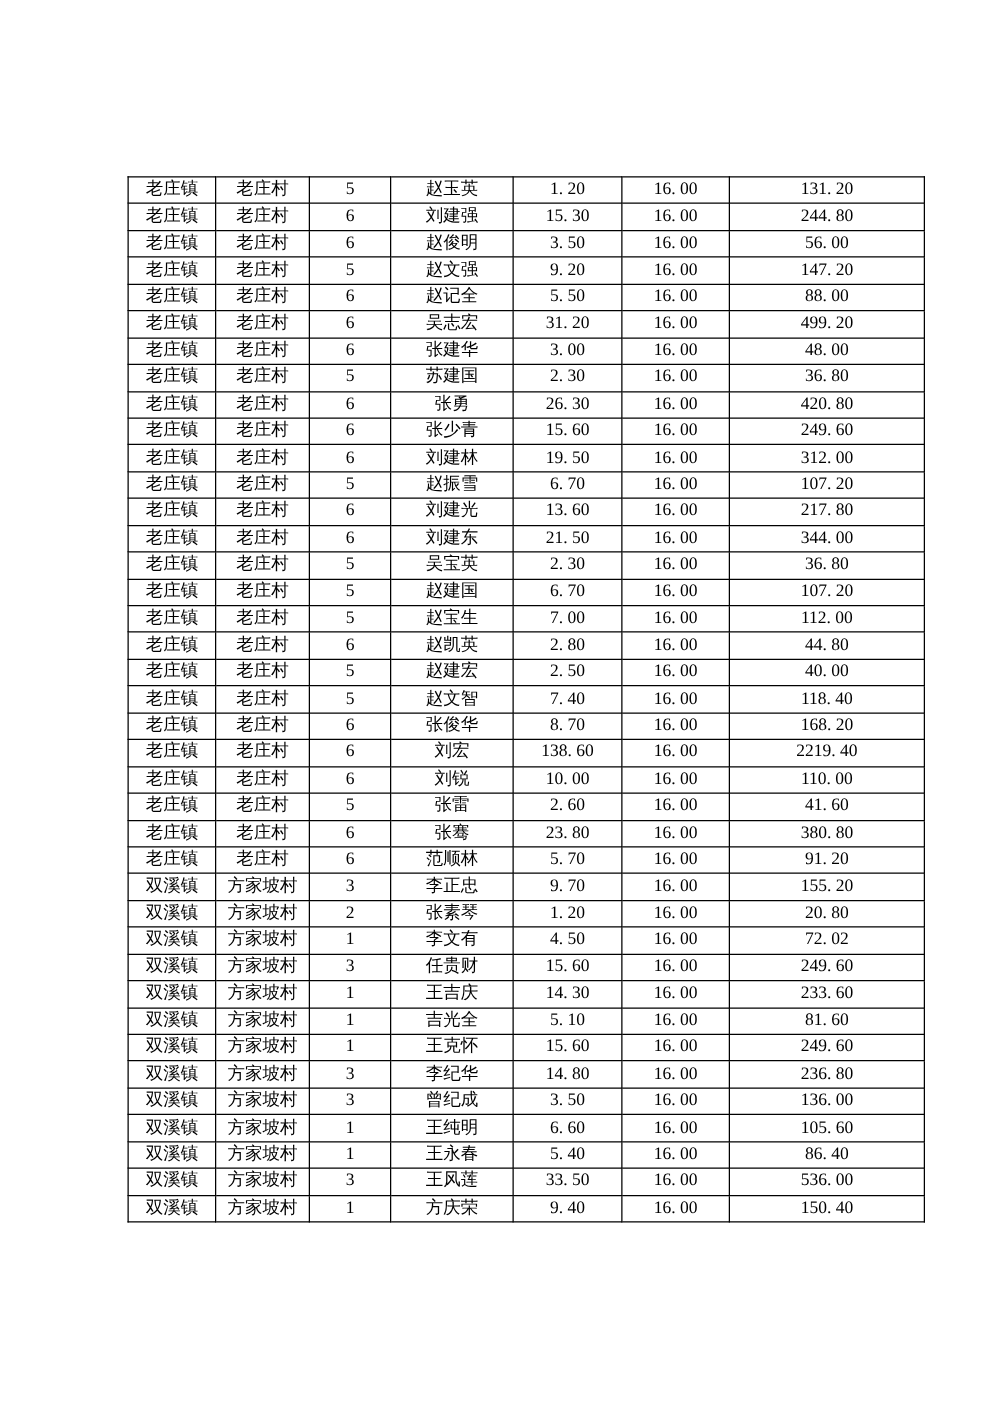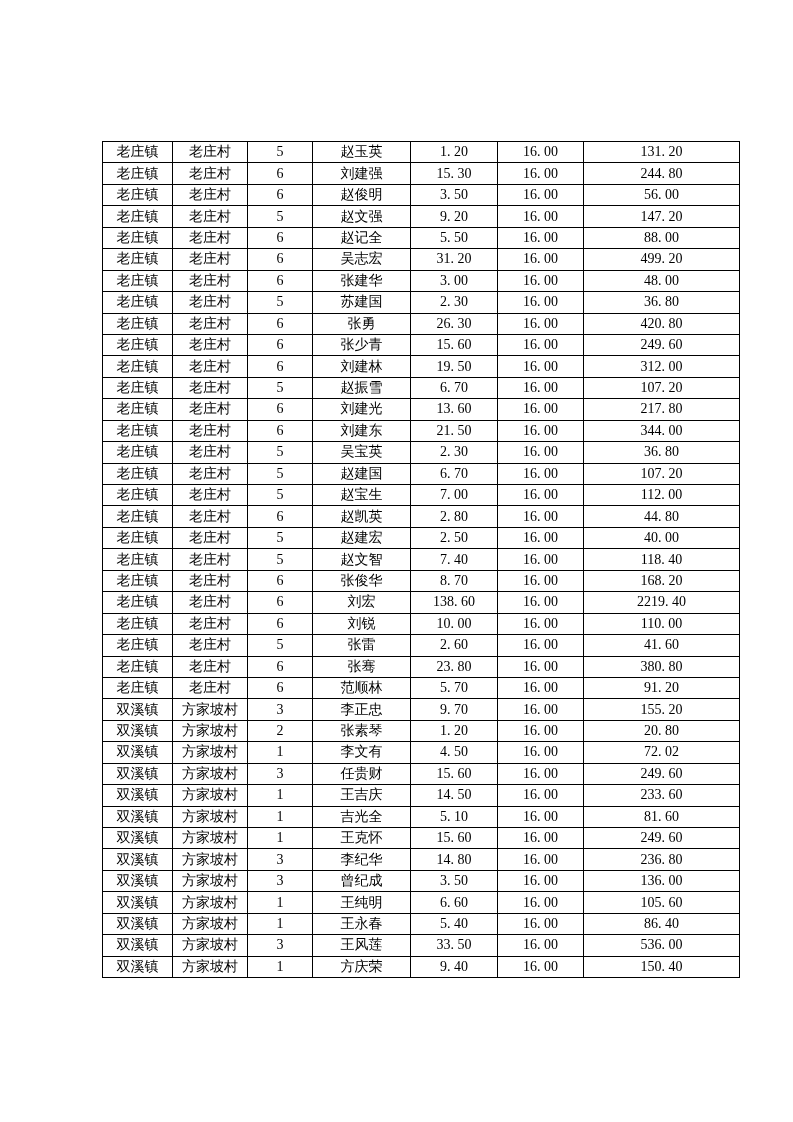--- a/index.html
+++ b/index.html
@@ -324,21 +324,21 @@
           <td>任贵财</td>
           <td>15. 60</td>
           <td>16. 00</td>
           <td>249. 60</td>
         </tr>
         <tr>
           <td>双溪镇</td>
           <td>方家坡村</td>
           <td>1</td>
           <td>王吉庆</td>
-          <td>14. 50</td>
+          <td>14. 30</td>
           <td>16. 00</td>
           <td>233. 60</td>
         </tr>
         <tr>
           <td>双溪镇</td>
           <td>方家坡村</td>
           <td>1</td>
           <td>吉光全</td>
           <td>5. 10</td>
           <td>16. 00</td>

